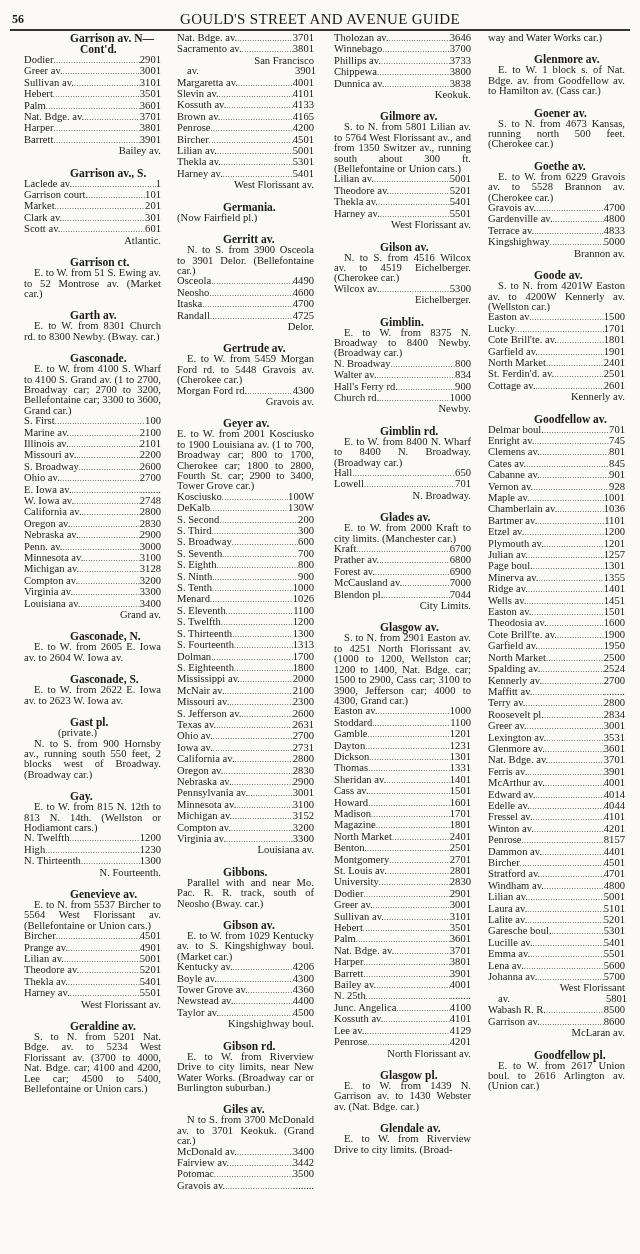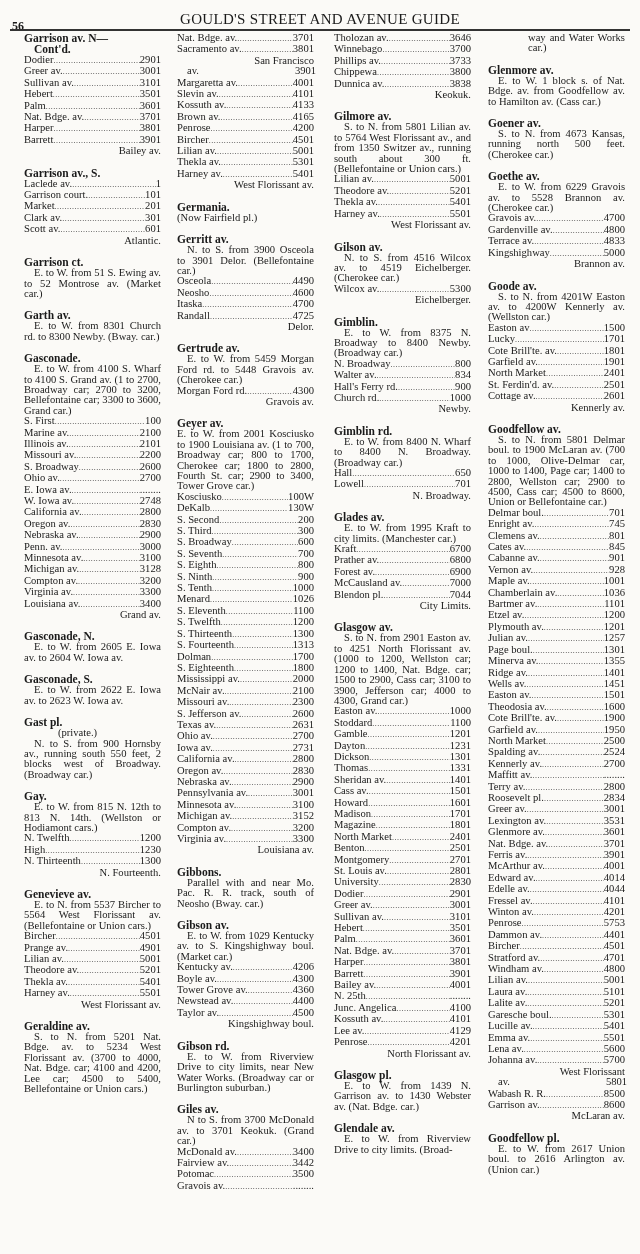--- a/index.html
+++ b/index.html
@@ -1,29 +1,29 @@
 <!DOCTYPE html>
 <html><head>
 <meta charset="utf-8">
 <style>
   html, body { margin: 0; padding: 0; background: #fbfaf7; }
   body { width: 640px; height: 1254px; overflow: hidden; position: relative;
          font-family: "Liberation Serif", "DejaVu Serif", serif; color: #1a1a1a; }
   .header { position: absolute; top: 8px; left: 12px; right: 12px; height: 20px; }
-  .page-num { position: absolute; left: 0; top: 4px; font-size: 12px; font-weight: bold; margin-top: 7px; }
+  .page-num { position: absolute; left: 0; top: 4px; font-size: 12px; font-weight: bold; }
   .title { position: absolute; left: 0; right: 0; top: 3px; text-align: center; font-size: 15px; letter-spacing: 0.3px; }
   .rule { position: absolute; top: 29px; left: 10px; width: 620px; height: 2px; background: #333; }
   .columns { position: absolute; top: 33px; left: 24px; width: 606px; }
   .col { position: absolute; top: 0; width: 137px; font-size: 10.6px; line-height: 10.4px; }
   .col1 { left: 0; }
   .col2 { left: 153px; }
   .col3 { left: 310px; }
   .col4 { left: 464px; }
   .entry { margin-bottom: 11px; }
-  .entry-title { font-weight: bold; font-size: 11.5px; line-height: 11px; }
+  .entry-title { font-weight: bold; font-size: 11.5px; line-height: 11px; margin-left: 46px; }
   .entry-title .cont { display: block; padding-left: 10px; }
   .desc { text-indent: 10px; text-align: justify; }
   .row { display: flex; white-space: nowrap; }
   .row .name { flex: 0 0 auto; }
   .row .dots { flex: 1 1 auto; overflow: hidden; }
   .row .dots::before { content: "........................................................................"; letter-spacing: 0.5px; font-size: 8px; }
   .row .num { flex: 0 0 auto; text-align: right; }
   .plain { white-space: nowrap; text-align: right; }
   .indent { padding-left: 10px; gap: 48px; }
 </style>
@@ -708,21 +708,21 @@
         </div>
         <div class="row">
           <span class="name">Lowell</span>
           <span class="dots"></span>
           <span class="num">701</span>
         </div>
         <div class="plain">N. Broadway.</div>
       </div>
       <div class="entry">
         <div class="entry-title"><span>Glades av.</span></div>
-        <div class="desc">E. to W. from 1995 Kraft to city limits. (Manchester car.)</div>
+        <div class="desc">E. to W. from 2000 Kraft to city limits. (Manchester car.)</div>
         <div class="row">
           <span class="name">Kraft</span>
           <span class="dots"></span>
           <span class="num">6700</span>
         </div>
         <div class="row">
           <span class="name">Prather av.</span>
           <span class="dots"></span>
           <span class="num">6800</span>
         </div>
@@ -902,21 +902,21 @@
         <div class="entry-title"><span>Glasgow pl.</span></div>
         <div class="desc">E. to W. from 1439 N. Garrison av. to 1430 Webster av. (Nat. Bdge. car.)</div>
       </div>
       <div class="entry">
         <div class="entry-title"><span>Glendale av.</span></div>
         <div class="desc">E. to W. from Riverview Drive to city limits. (Broad-</div>
       </div>
     </div>
   <div class="col col4">
       <div class="entry">
-        <div class="desc" style="text-indent: 0px; margin-left: 40px;">way and Water Works car.)</div>
+        <div class="desc" style="text-indent: 0px;">way and Water Works car.)</div>
       </div>
       <div class="entry">
         <div class="entry-title"><span>Glenmore av.</span></div>
         <div class="desc">E. to W. 1 block s. of Nat. Bdge. av. from Goodfellow av. to Hamilton av. (Cass car.)</div>
       </div>
       <div class="entry">
         <div class="entry-title"><span>Goener av.</span></div>
         <div class="desc">S. to N. from 4673 Kansas, running north 500 feet. (Cherokee car.)</div>
       </div>
       <div class="entry">
@@ -979,21 +979,20 @@
         </div>
         <div class="row">
           <span class="name">Cottage av.</span>
           <span class="dots"></span>
           <span class="num">2601</span>
         </div>
         <div class="plain">Kennerly av.</div>
       </div>
       <div class="entry">
         <div class="entry-title"><span>Goodfellow av.</span></div>
-        <div class="desc">S. to N. from 5801 Delmar boul. to 1900 McLaran av. (700 to 1000, Olive-Delmar car, 1000 to 1400, Page car; 1400 to 2800, Wellston car; 2900 to 4500, Cass car; 4500 to 8600, Union or Bellefontaine car.)</div>
         <div class="row">
           <span class="name">Delmar boul.</span>
           <span class="dots"></span>
           <span class="num">701</span>
         </div>
         <div class="row">
           <span class="name">Enright av.</span>
           <span class="dots"></span>
           <span class="num">745</span>
         </div>
@@ -1163,21 +1162,21 @@
           <span class="num">4101</span>
         </div>
         <div class="row">
           <span class="name">Winton av.</span>
           <span class="dots"></span>
           <span class="num">4201</span>
         </div>
         <div class="row">
           <span class="name">Penrose</span>
           <span class="dots"></span>
-          <span class="num">5753</span>
+          <span class="num">8157</span>
         </div>
         <div class="row">
           <span class="name">Dammon av.</span>
           <span class="dots"></span>
           <span class="num">4401</span>
         </div>
         <div class="row">
           <span class="name">Bircher</span>
           <span class="dots"></span>
           <span class="num">4501</span>

